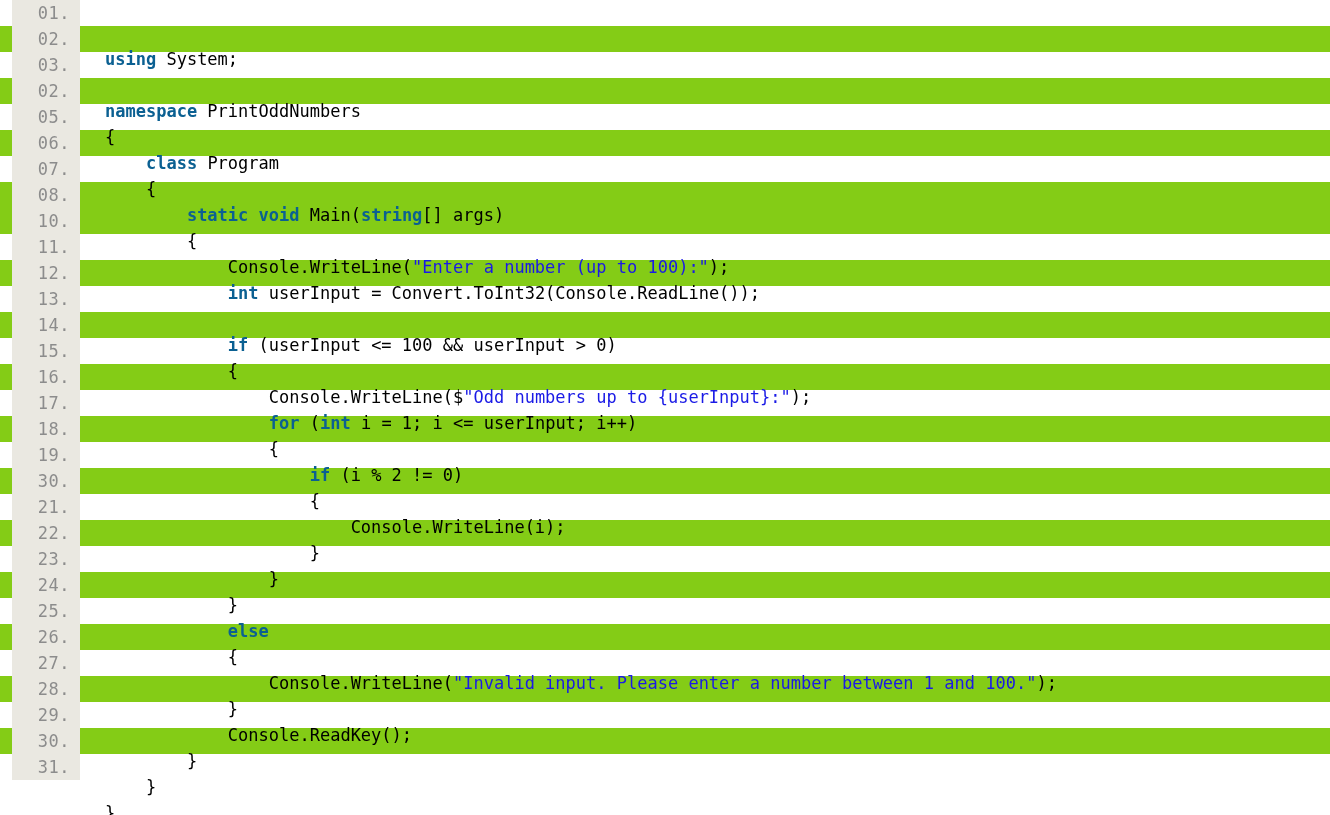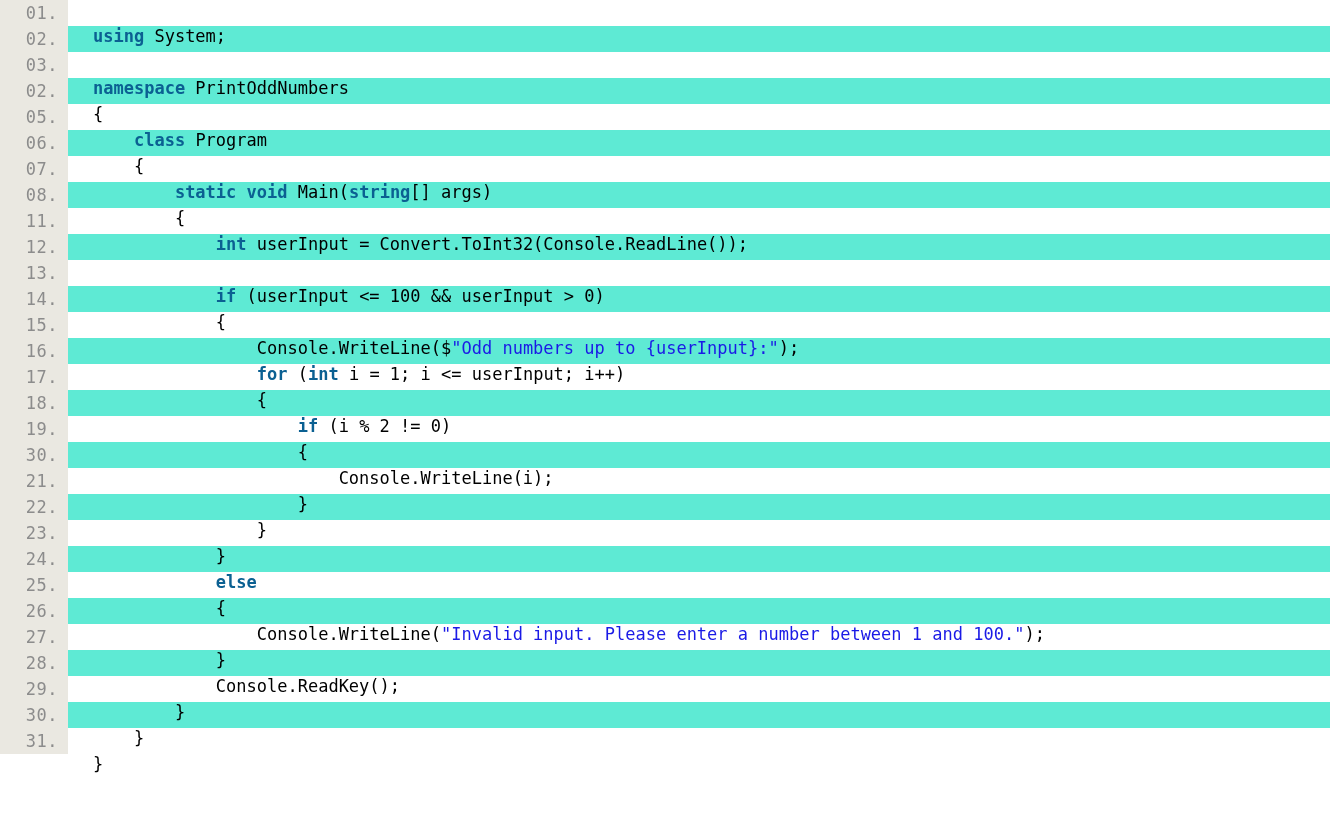--- a/index.html
+++ b/index.html
@@ -18,26 +18,27 @@
     font-size: 17px;
     line-height: 26px;
     background: #ffffff;
   }
   .code-rows {
     display: block;
     width: 100%;
   }
   .code-row {
     display: flex;
-    align-items: center;
+    align-items: flex-start;
     height: 26px;
     width: 100%;
     background: #ffffff;
-  }
-  .code-row.stripe { background: #5eead4; }
+    padding-left: 12px;
+  }
+  .code-row.stripe { background: #84cc16; }
 
   .ln {
     flex: 0 0 68px;
     width: 68px;
     background: #eae8e1;
     color: #8c8c8c;
     text-align: right;
     padding-right: 10px;
     font-size: 17px;
     line-height: 26px;
@@ -102,20 +103,25 @@
       <div class="code-row">
         <div class="ln">07.</div>
         <div class="gutter-bar"></div>
         <div class="code-cell"><span class="pln">        </span><span class="kw">static</span><span class="pln"> </span><span class="kw">void</span><span class="pln"> Main(</span><span class="kw">string</span><span class="pln">[] args)</span></div>
       </div>
       <div class="code-row stripe">
         <div class="ln">08.</div>
         <div class="gutter-bar"></div>
         <div class="code-cell"><span class="pln">        {</span></div>
       </div>
+      <div class="code-row stripe">
+        <div class="ln">10.</div>
+        <div class="gutter-bar"></div>
+        <div class="code-cell"><span class="pln">            Console.WriteLine(</span><span class="str">"Enter a number (up to 100):"</span><span class="pln">);</span></div>
+      </div>
       <div class="code-row">
         <div class="ln">11.</div>
         <div class="gutter-bar"></div>
         <div class="code-cell"><span class="pln">            </span><span class="kw">int</span><span class="pln"> userInput = Convert.ToInt32(Console.ReadLine());</span></div>
       </div>
       <div class="code-row stripe">
         <div class="ln">12.</div>
         <div class="gutter-bar"></div>
         <div class="code-cell"><span class="pln"></span></div>
       </div>

